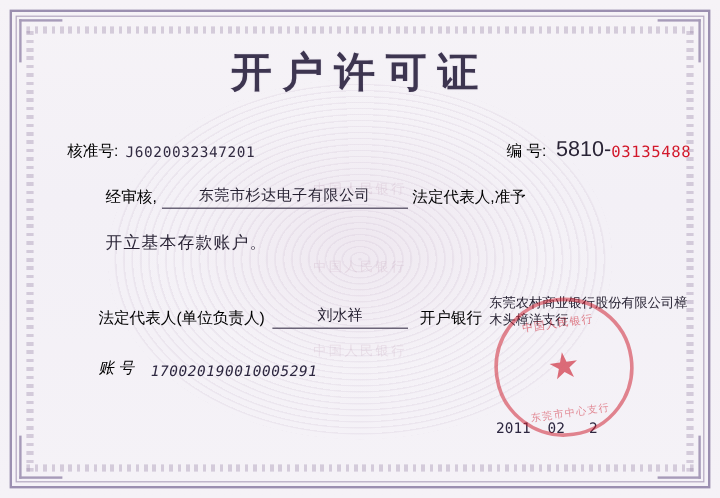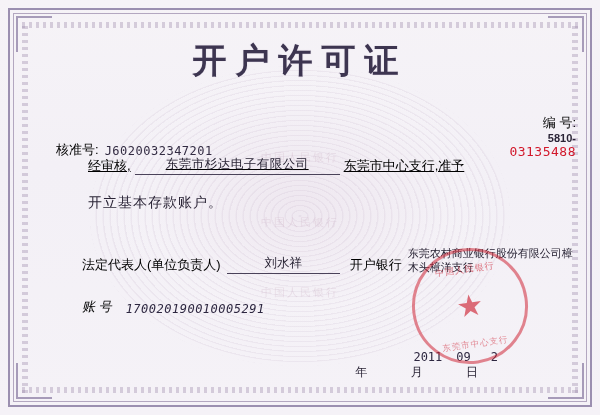--- a/index.html
+++ b/index.html
@@ -117,43 +117,41 @@
   }
   .approve-left { display: flex; align-items: flex-end; }
   .approve-no {
     margin-left: 6px;
     font-size: 12px;
     letter-spacing: 0.5px;
     color: #322b42;
     font-family: "DejaVu Sans Mono", monospace;
     transform: translateY(-1px);
   }
-  .approve-right { display: flex; align-items: flex-end; flex-direction: column; }
+  .approve-right { display: flex; align-items: flex-end; }
   .serial-prefix {
-    margin-left: 24px;
-    font-size: 11px;
-    color: #2a2436;
-    font-weight: bold;
+    margin-left: 8px;
+    font-size: 18px;
+    color: #2a2436;
   }
   .serial-red {
     color: #d2182b;
     font-family: "DejaVu Sans Mono", monospace;
     font-size: 13px;
     letter-spacing: 0.5px;
   }
 
   
   .line-1 {
     position: absolute;
     left: 58px;
     top: 128px;
     width: 490px;
     display: flex;
-    align-items: flex-end;
-    text-decoration: underline;
+    align-items: center;
   }
   .fill-name {
     position: relative;
     width: 205px;
     border-bottom: 1px solid #4a4259;
     text-align: center;
     padding-bottom: 1px;
     margin: 0 4px;
   }
   .fill-name .val {
@@ -329,21 +327,21 @@
         <span class="serial-prefix">5810-</span>
         <span class="serial-red">03135488</span>
       </div>
     </div>
 
     <div class="line-1">
       <span class="label">经审核,</span>
       <span class="fill-name">
         <span class="val">东莞市杉达电子有限公司</span>
       </span>
-      <span class="label">东莞市中心支行,准予</span>
+      <span class="label">法定代表人,准予</span>
     </div>
 
     <div class="line-2">开立基本存款账户。</div>
 
     <div class="line-3">
       <span class="label">法定代表人(单位负责人)</span>
       <span class="fill-legal">
         <span class="val">刘水祥</span>
       </span>
       <span class="label bank-label">开户银行</span>
@@ -351,24 +349,23 @@
     </div>
 
     <div class="line-4">
       <span class="label">账 号</span>
       <span class="acct-no">170020190010005291</span>
     </div>
 
 
     <div class="issue-date">
       <span class="date-num">2011</span>
-      <span class="date-num" style="margin-left:14px;">09</span>
+      <span class="date-num" style="margin-left:14px;">02</span>
       <span class="date-num" style="margin-left:20px;">2</span>
     </div>
-    <div class="date-units">年 月 日</div>
 
   </div>
 
   <div class="seal">
     <div class="seal-arc">中国人民银行</div>
     <div class="seal-star">★</div>
     <div class="seal-bottom">东莞市中心支行</div>
   </div>
 
 </div>

